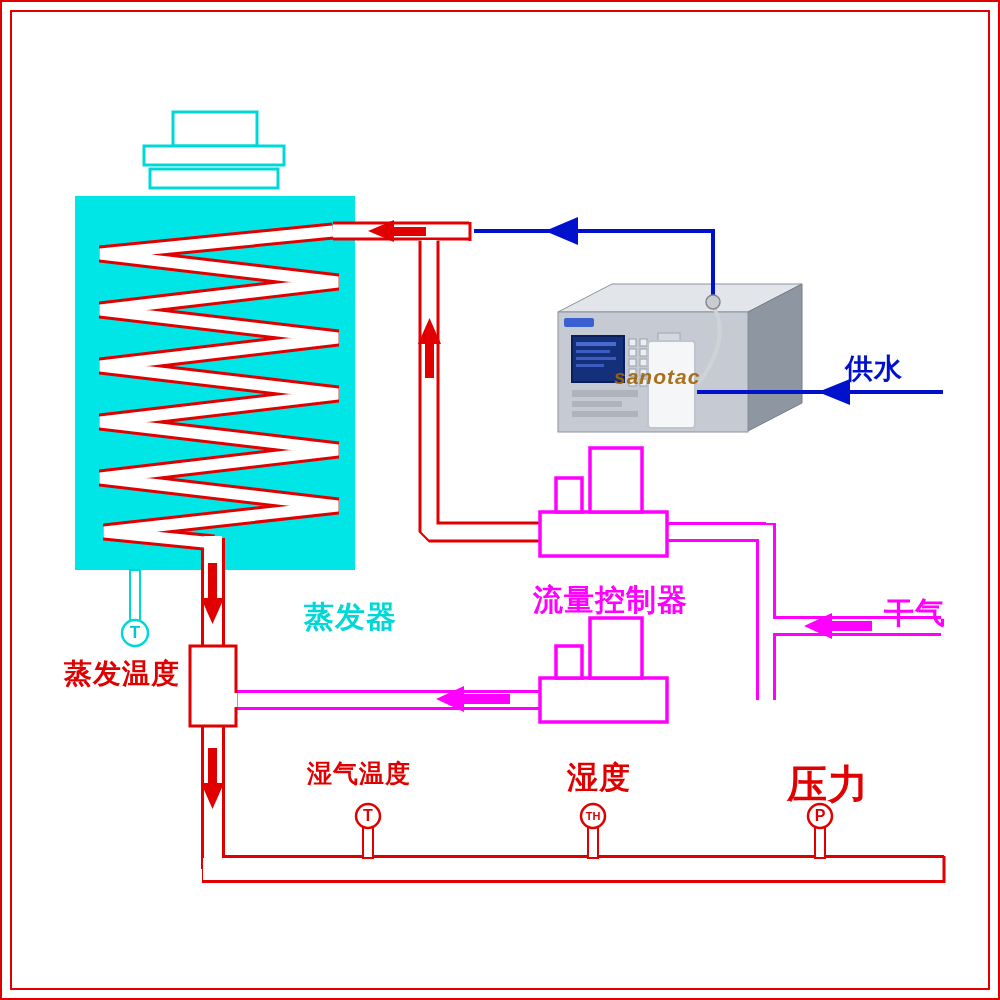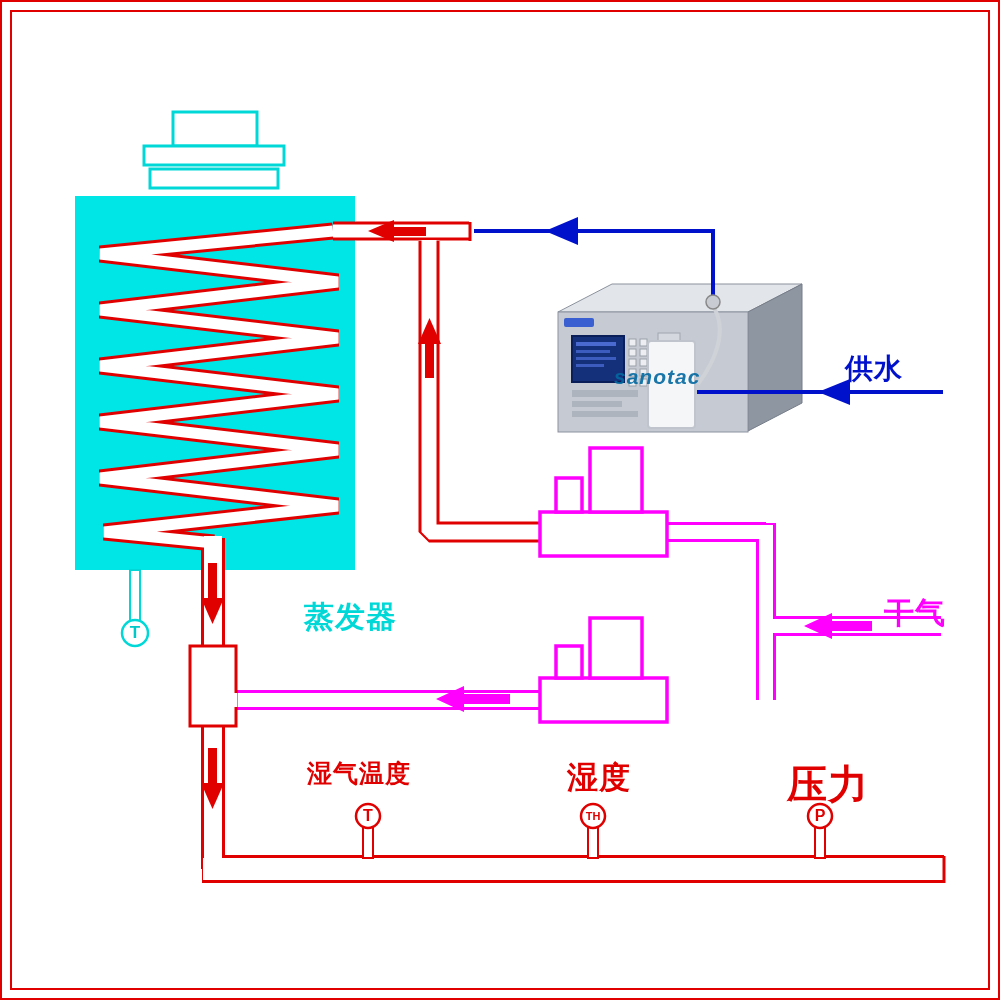--- a/index.html
+++ b/index.html
@@ -6,21 +6,21 @@
   .canvas{position:relative;width:1000px;height:1000px;background:#fff;overflow:hidden;
           font-family:"Liberation Sans","DejaVu Sans",sans-serif;}
   .edge{position:absolute;left:0;top:0;right:0;bottom:0;border:2px solid #e00000;pointer-events:none;}
   .frame{position:absolute;left:10px;top:10px;right:10px;bottom:10px;border:2px solid #e00000;pointer-events:none;}
   svg.diagram{position:absolute;left:0;top:0;}
   .lbl{position:absolute;white-space:nowrap;letter-spacing:1px;}
   .c-cyan{color:#00d8d8;font-size:30px;font-weight:600;}
   .c-red{color:#e00000;font-size:30px;font-weight:700;}
   .c-mag{color:#ff00ff;font-size:30px;font-weight:700;}
   .c-blue{color:#0011cc;font-size:28px;font-weight:700;}
-  .brand{color:#0369a1;font-size:21px;font-weight:700;font-style:italic;opacity:.9;letter-spacing:1px;}
+  .brand{color:#a16207;font-size:21px;font-weight:700;font-style:italic;opacity:.9;letter-spacing:1px;}
   .tag{position:absolute;width:36px;text-align:center;font-weight:700;}
   .tag-cyan{color:#00c8c8;font-size:17px;}
   .tag-red{color:#e00000;font-size:16px;}
   .tag-red-sm{color:#e00000;font-size:11px;}
 </style>
 </head>
 <body>
 
 <div class="canvas">
 
@@ -147,20 +147,22 @@
       <rect x="363" y="827" width="10" height="31" fill="#ffffff" stroke="#e00000" stroke-width="2"></rect>
       <circle cx="368" cy="816" r="12" fill="#ffffff" stroke="#e00000" stroke-width="2.5"></circle>
       <rect x="588" y="827" width="10" height="31" fill="#ffffff" stroke="#e00000" stroke-width="2"></rect>
       <circle cx="593" cy="816" r="12" fill="#ffffff" stroke="#e00000" stroke-width="2.5"></circle>
       <rect x="815" y="827" width="10" height="31" fill="#ffffff" stroke="#e00000" stroke-width="2"></rect>
       <circle cx="820" cy="816" r="12" fill="#ffffff" stroke="#e00000" stroke-width="2.5"></circle>
     </g>
   </svg>
 
   <div class="lbl c-cyan" style="left:304px;top:597px">蒸发器</div>
+  <div class="lbl c-red" style="left:64px;top:655px;font-size:28px">蒸发温度</div>
+  <div class="lbl c-mag" style="left:533px;top:580px">流量控制器</div>
   <div class="lbl c-mag" style="left:884px;top:593px">干气</div>
   <div class="lbl c-blue" style="left:845px;top:350px">供水</div>
   <div class="lbl c-red" style="left:307px;top:757px;font-size:25px">湿气温度</div>
   <div class="lbl c-red" style="left:567px;top:757px;font-size:31px">湿度</div>
   <div class="lbl c-red" style="left:787px;top:757px;font-size:40px">压力</div>
   <div class="lbl brand" style="left:614px;top:365px">sanotac</div>
 
   <div class="tag tag-cyan" style="left:117px;top:623px">T</div>
   <div class="tag tag-red" style="left:350px;top:807px">T</div>
   <div class="tag tag-red-sm" style="left:575px;top:810px">TH</div>

